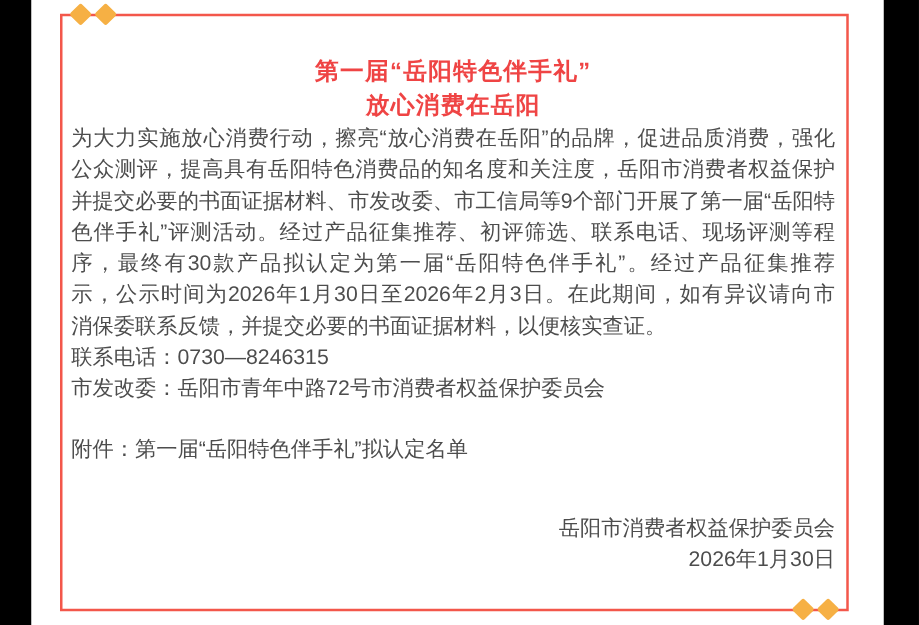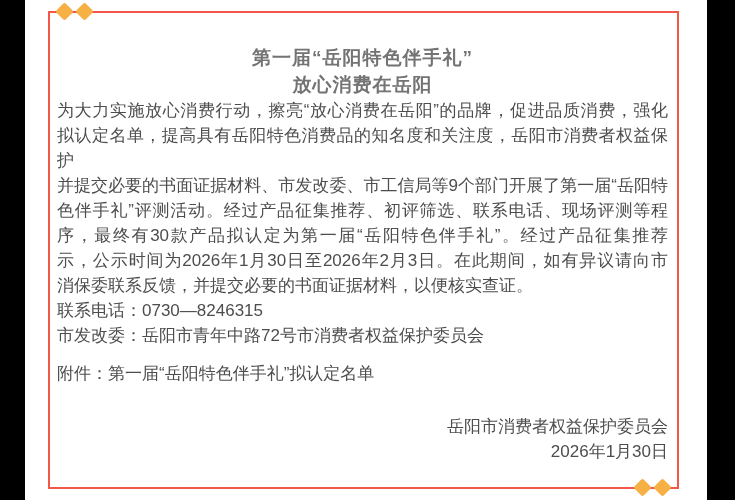--- a/index.html
+++ b/index.html
@@ -37,37 +37,37 @@
     position: absolute;
     left: 32px; top: 44px;
     width: 611px;
     color: #4d4d4d;
   }
   .title {
     text-align: center;
     font-weight: bold;
     font-size: 19px;
     line-height: 27px;
-    color: #737373;
+    color: #ef4444;
     letter-spacing: 1px;
   }
   .body-block { margin-top: 0; }
   .ln {
     font-size: 17px;
     line-height: 25px;
     white-space: nowrap;
   }
   .ln.fill {
     white-space: normal;
     text-align: justify;
     text-align-last: justify;
   }
-  .attachment { margin-top: 13px; }
+  .attachment { margin-top: 24px; }
   .signature {
-    margin-top: 28px;
+    margin-top: 38px;
     text-align: right;
   }
 </style>
 </head>
 <body>
 
 <div class="stage">
   <div class="card">
     <div class="frame"></div>
     <span class="diamond d-tl1"></span>
@@ -76,21 +76,21 @@
     <span class="diamond d-br2"></span>
 
     <div class="content">
       <div class="title">
         <div>第一届“岳阳特色伴手礼”</div>
         <div>放心消费在岳阳</div>
       </div>
 
       <div class="body-block">
         <div class="ln fill">为大力实施放心消费行动，擦亮“放心消费在岳阳”的品牌，促进品质消费，强化</div>
-        <div class="ln fill">拟认定名单，提高具有岳阳特色消费品的知名度和关注度，岳阳市消费者权益保护</div>
+        <div class="ln fill">公众测评，提高具有岳阳特色消费品的知名度和关注度，岳阳市消费者权益保护</div>
         <div class="ln fill">并提交必要的书面证据材料、市发改委、市工信局等9个部门开展了第一届“岳阳特</div>
         <div class="ln fill">色伴手礼”评测活动。经过产品征集推荐、初评筛选、联系电话、现场评测等程</div>
         <div class="ln fill">序，最终有30款产品拟认定为第一届“岳阳特色伴手礼”。经过产品征集推荐</div>
         <div class="ln fill">示，公示时间为2026年1月30日至2026年2月3日。在此期间，如有异议请向市</div>
         <div class="ln">消保委联系反馈，并提交必要的书面证据材料，以便核实查证。</div>
         <div class="ln">联系电话：0730—8246315</div>
         <div class="ln">市发改委：岳阳市青年中路72号市消费者权益保护委员会</div>
       </div>
 
       <div class="ln attachment">附件：第一届“岳阳特色伴手礼”拟认定名单</div>

